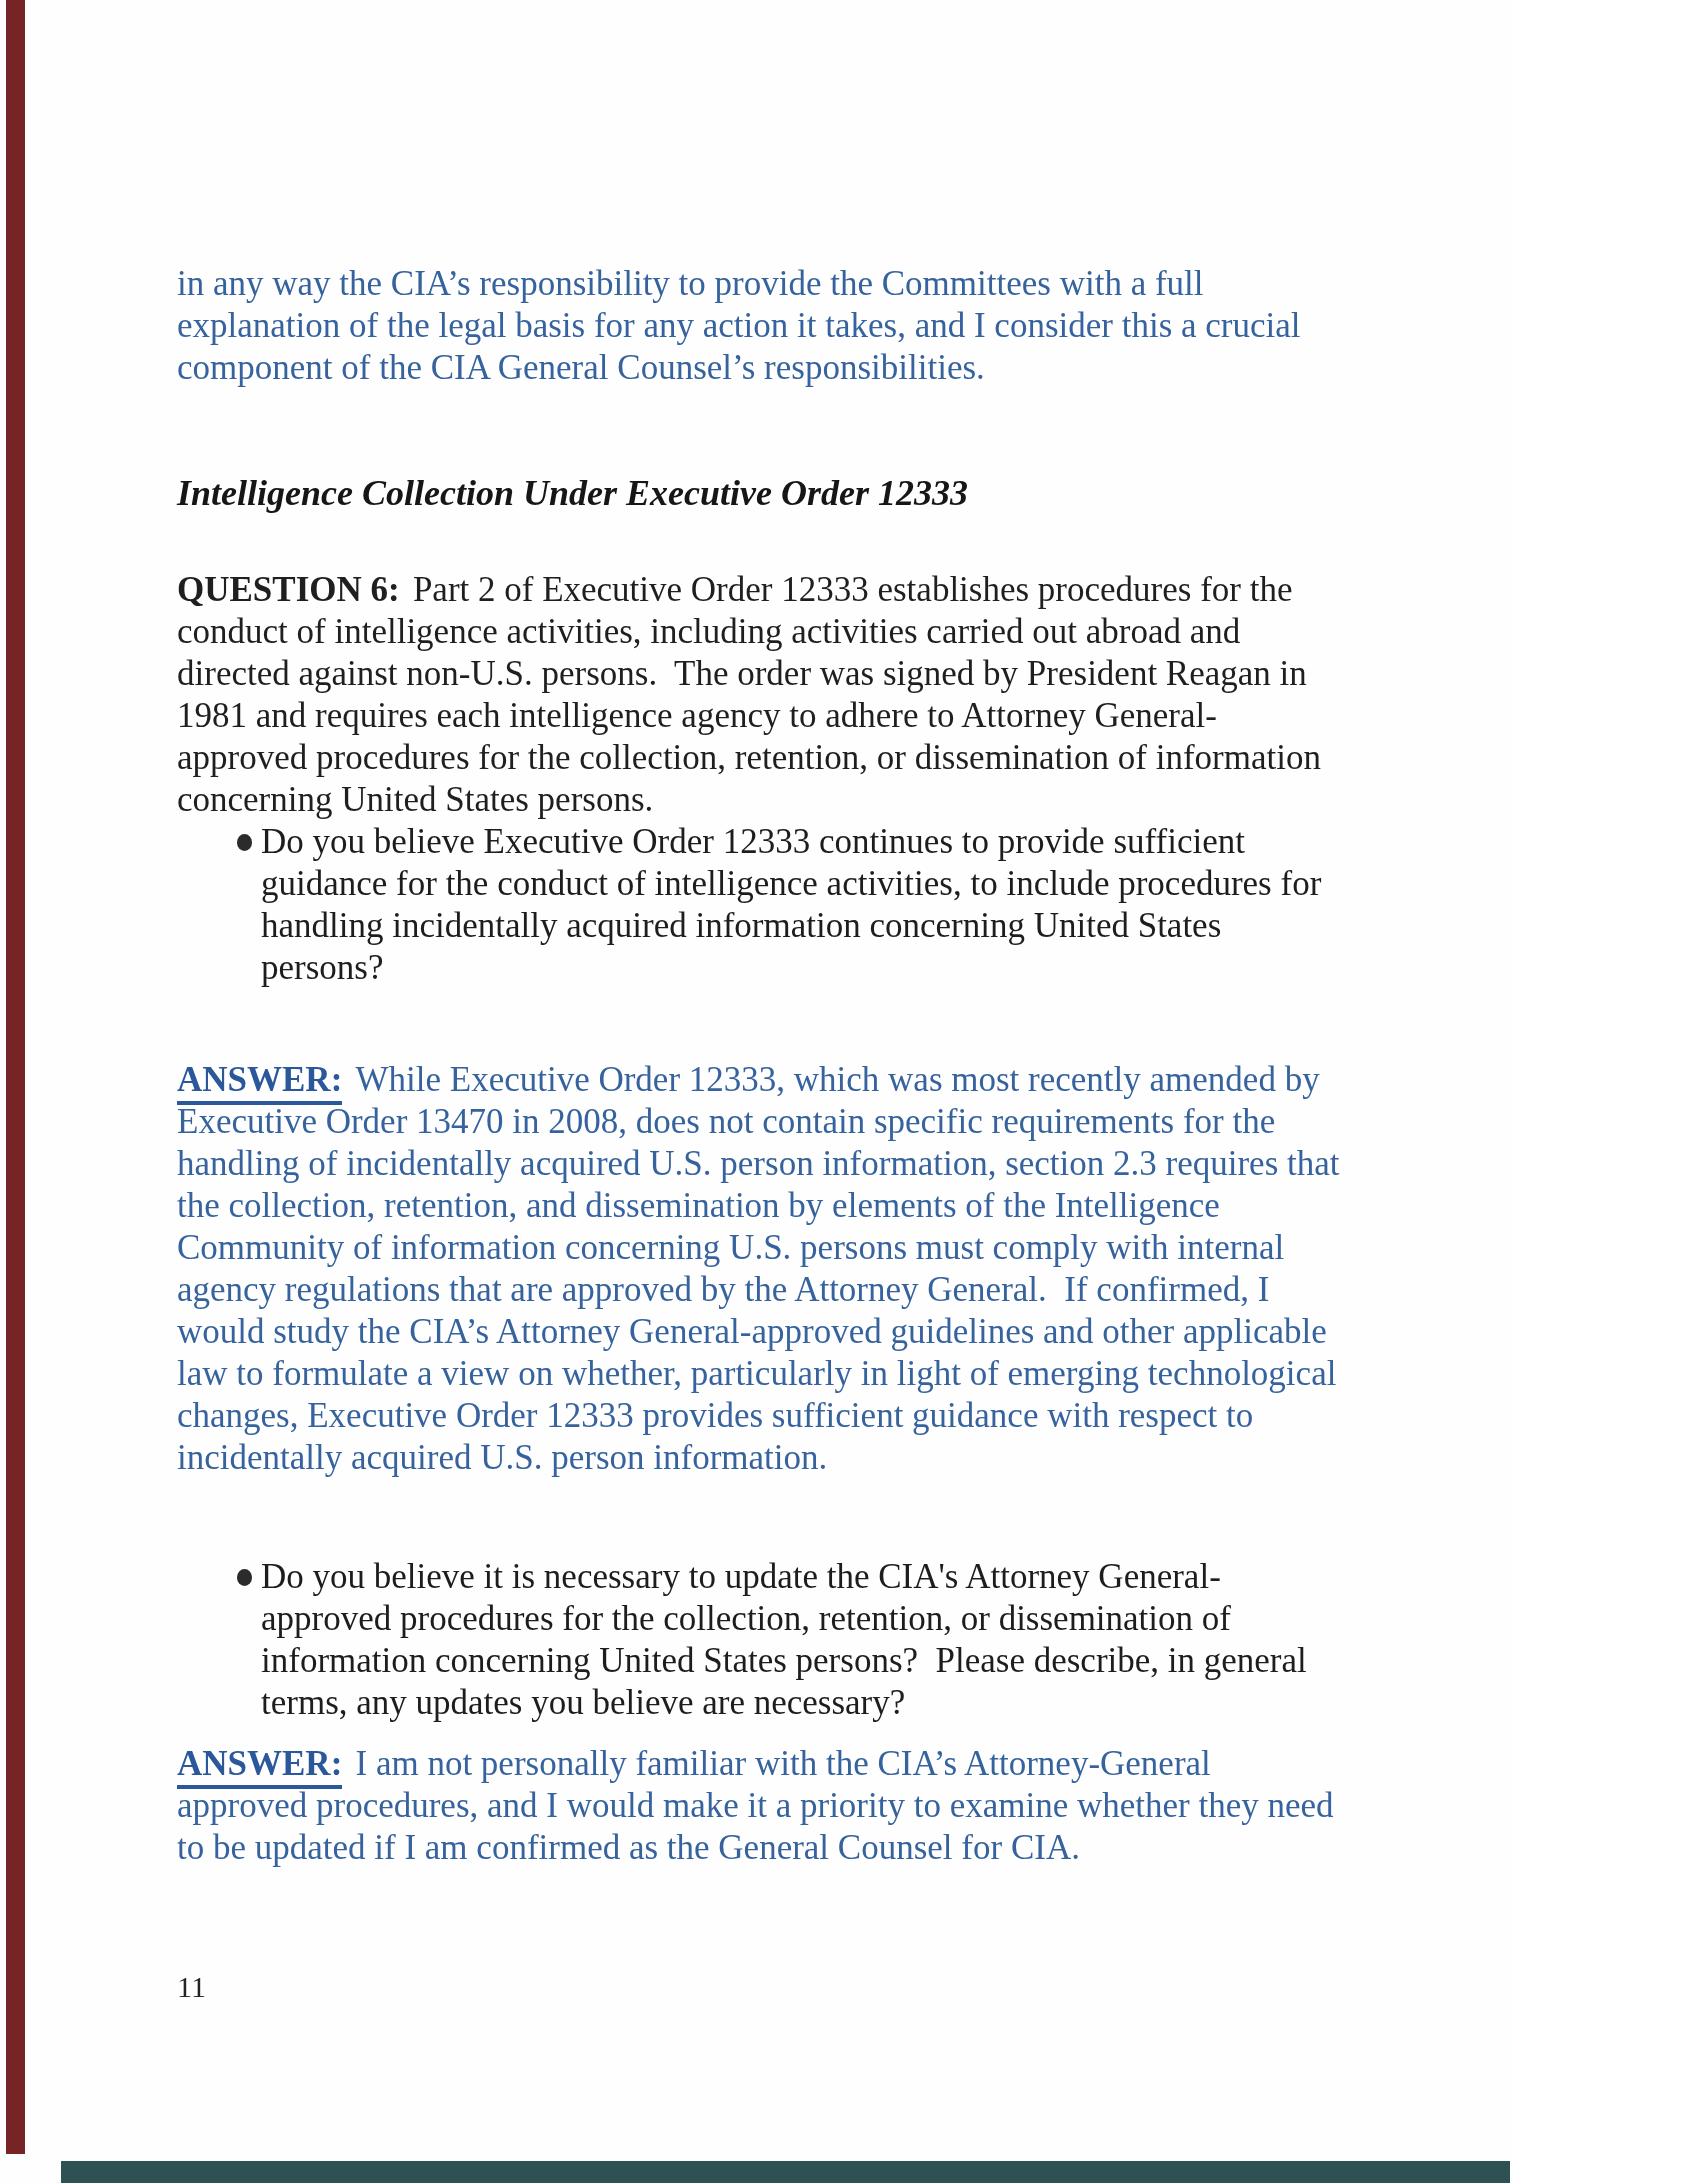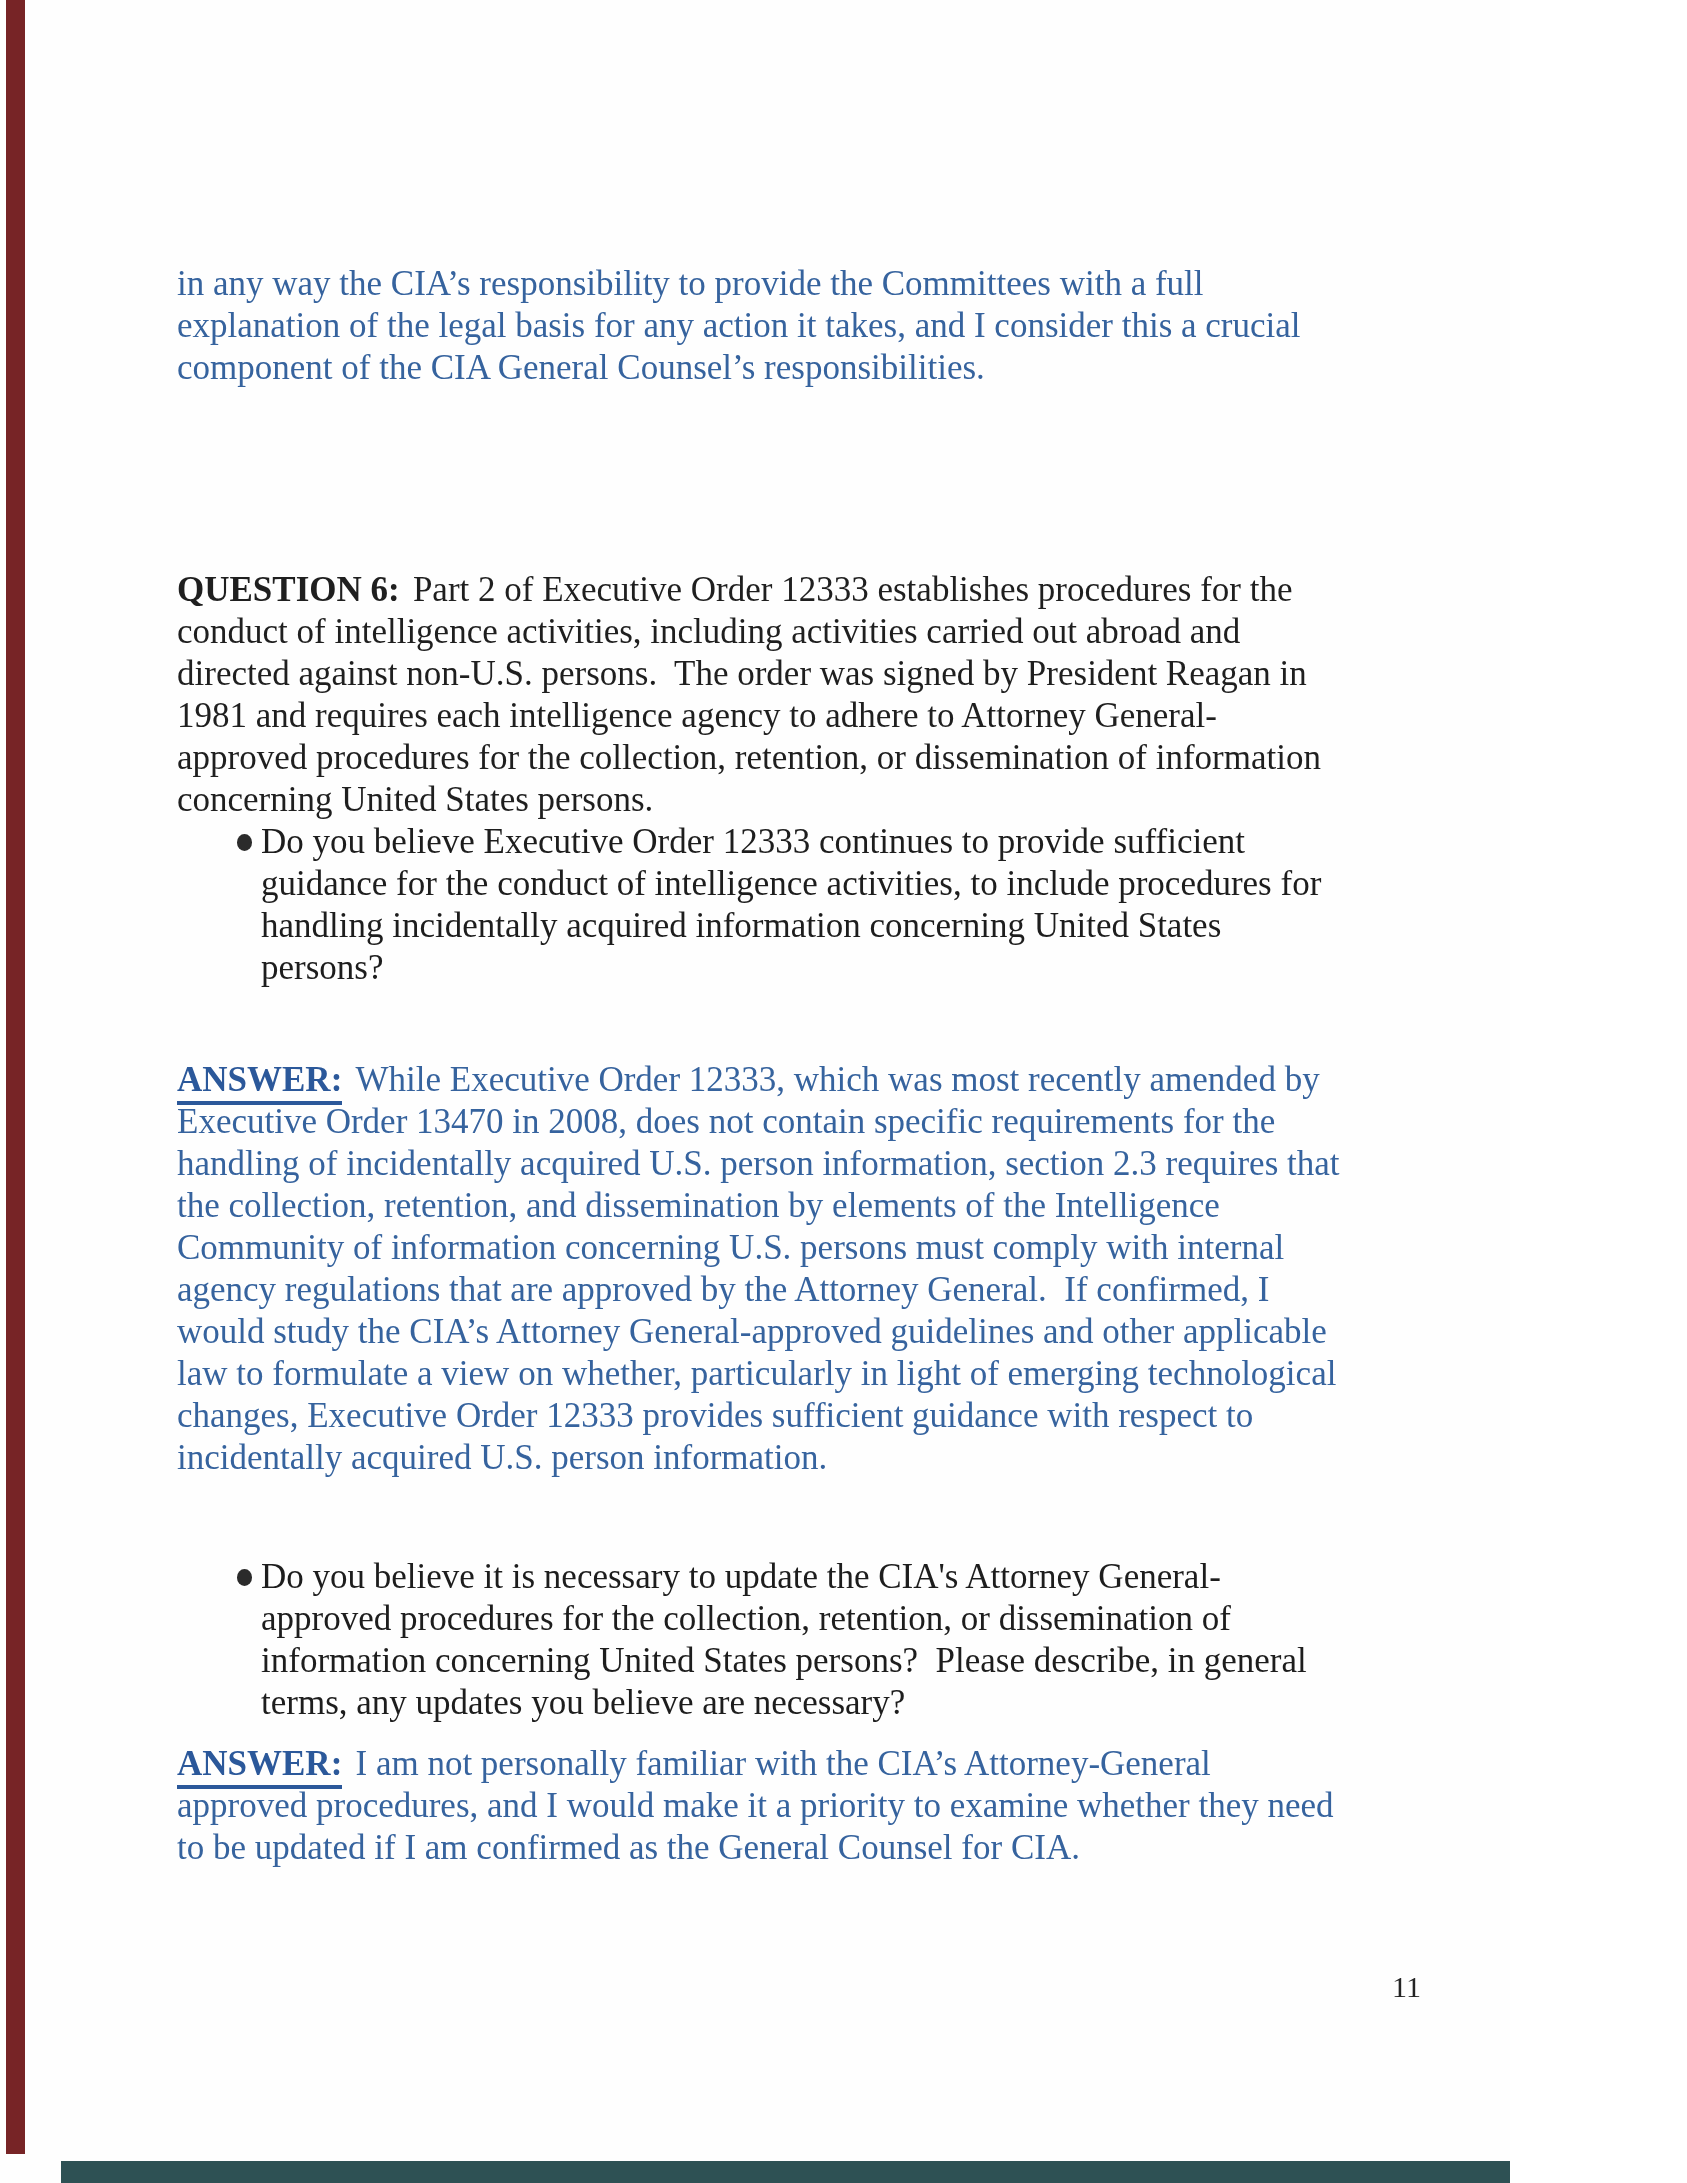--- a/index.html
+++ b/index.html
@@ -73,37 +73,38 @@
   }
   .bullet-text {
     display: inline-block;
     margin-left: 24px;
     white-space: pre;
   }
   .page-number {
     position: absolute;
     left: 177px; top: 1970px;
     width: 1244px;
-    text-align: right;
+    text-align: left;
     font-size: 30px;
     color: #242424;
   }
 </style>
 </head>
 <body>
 
 <div class="page">
 
   <div class="edge-left"></div>
   <div class="edge-bottom"></div>
 
   <p class="block blue" style="top:228px">in any way the CIA’s responsibility to provide the Committees with a full
 explanation of the legal basis for any action it takes, and I consider this a crucial
 component of the CIA General Counsel’s responsibilities.</p>
 
+  <h2 class="heading" style="top:442px">Intelligence Collection Under Executive Order 12333</h2>
 
   <p class="block black" style="top:534px"><span class="label">QUESTION 6:</span><span>Part 2 of Executive Order 12333 establishes procedures for the
 conduct of intelligence activities, including activities carried out abroad and
 directed against non-U.S. persons.  The order was signed by President Reagan in
 1981 and requires each intelligence agency to adhere to Attorney General-
 approved procedures for the collection, retention, or dissemination of information
 concerning United States persons.</span></p>
 
   <div class="bullet-item" style="top:821px">
     <span class="bullet-dot"></span>

